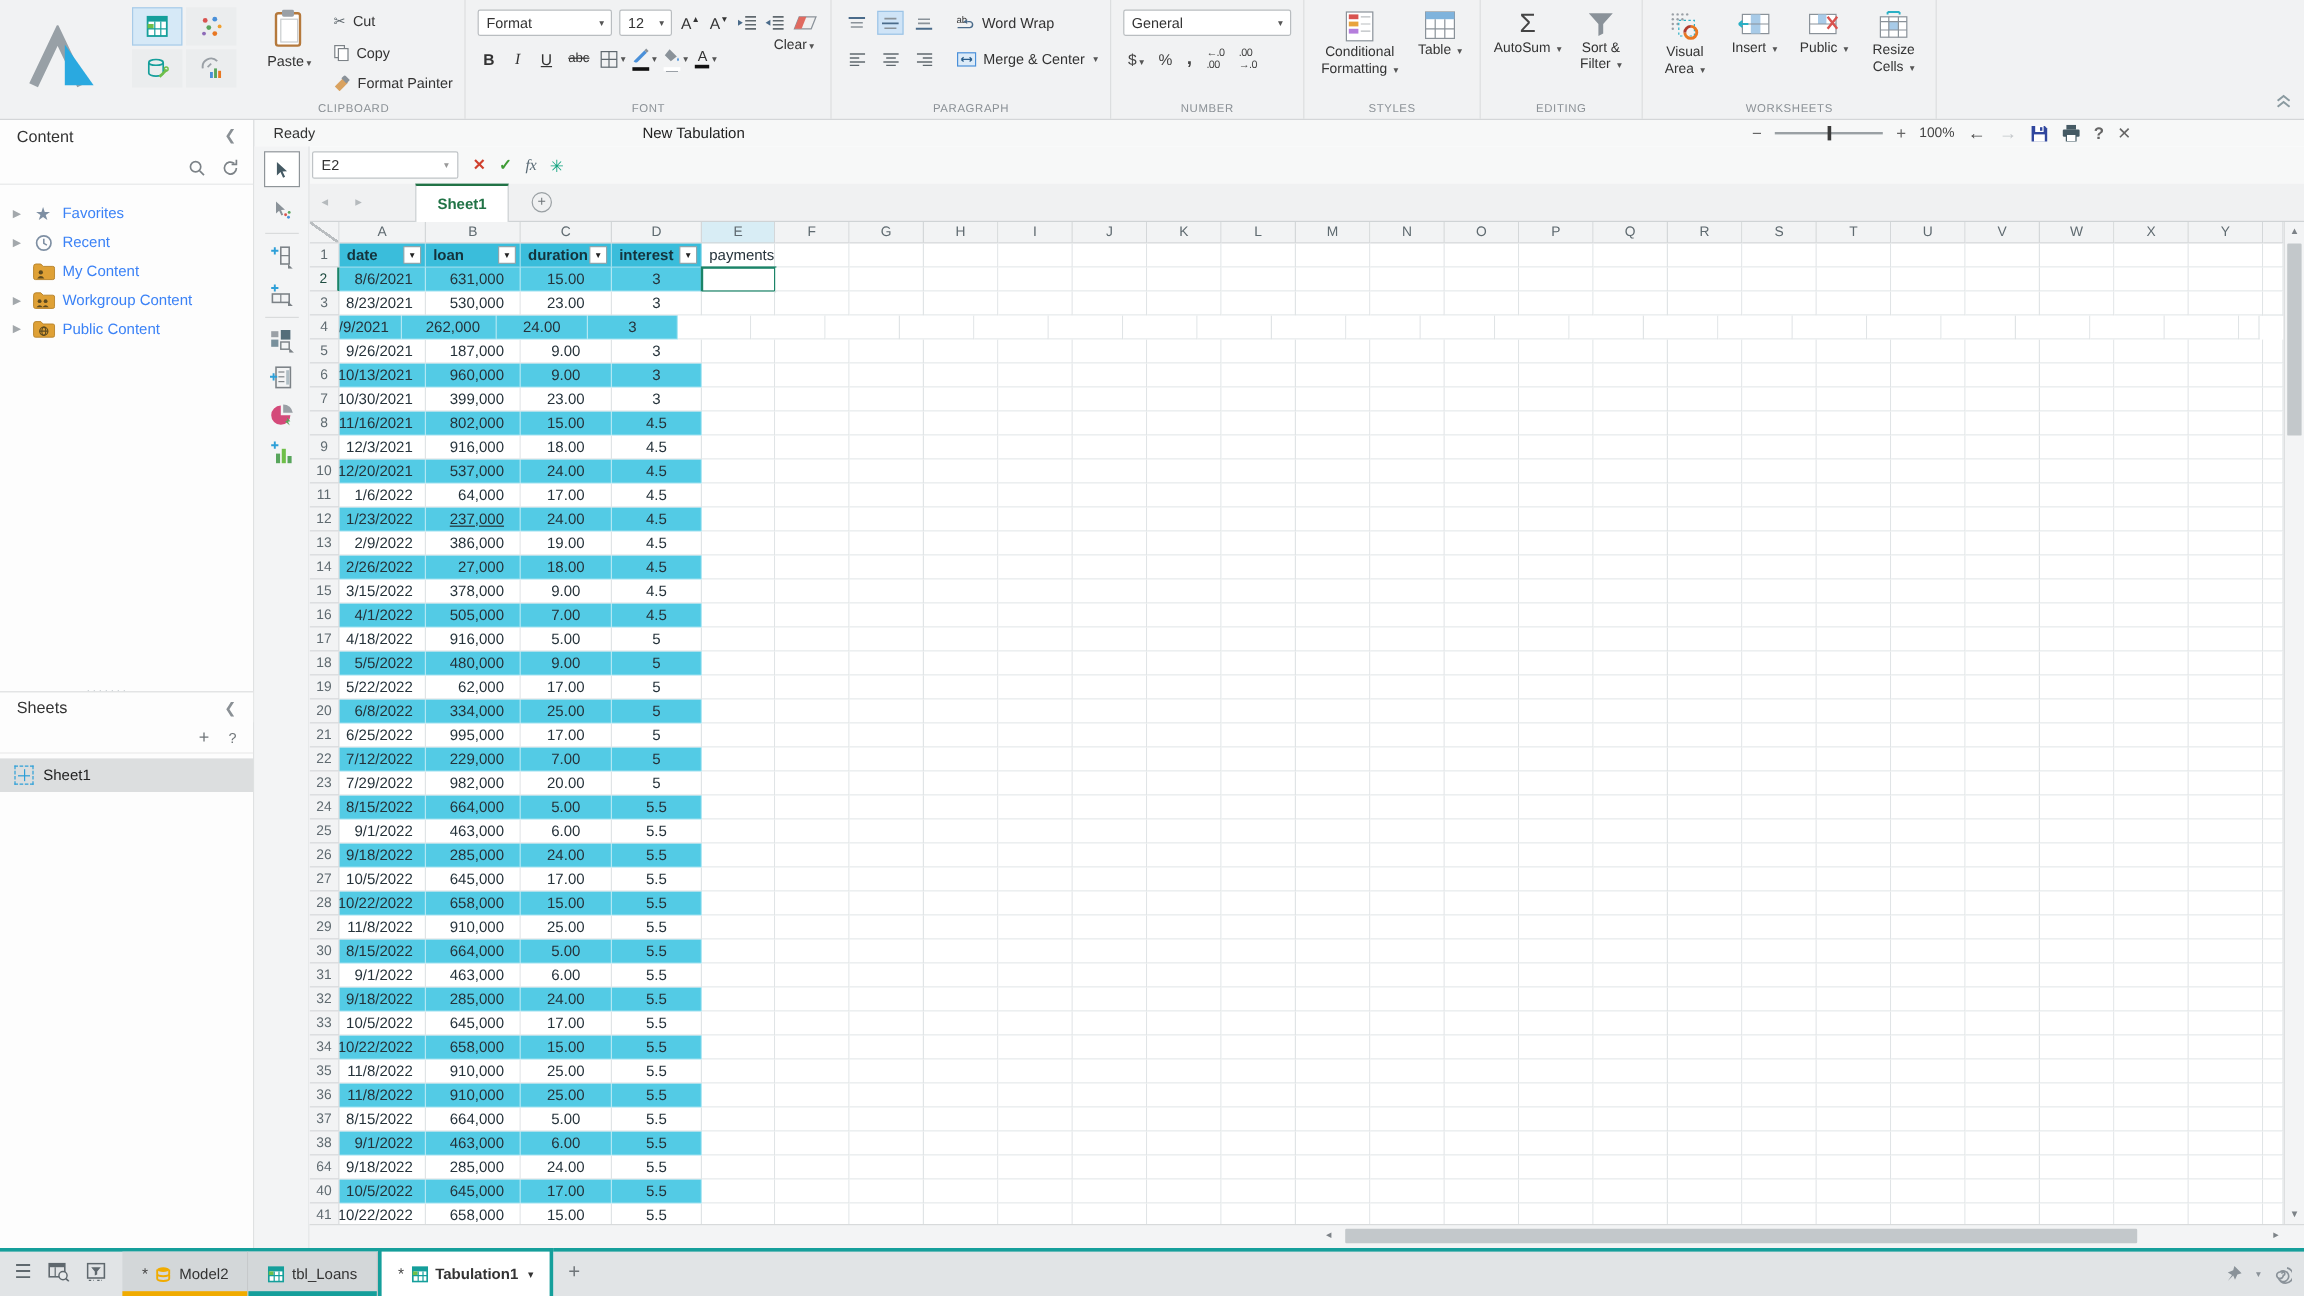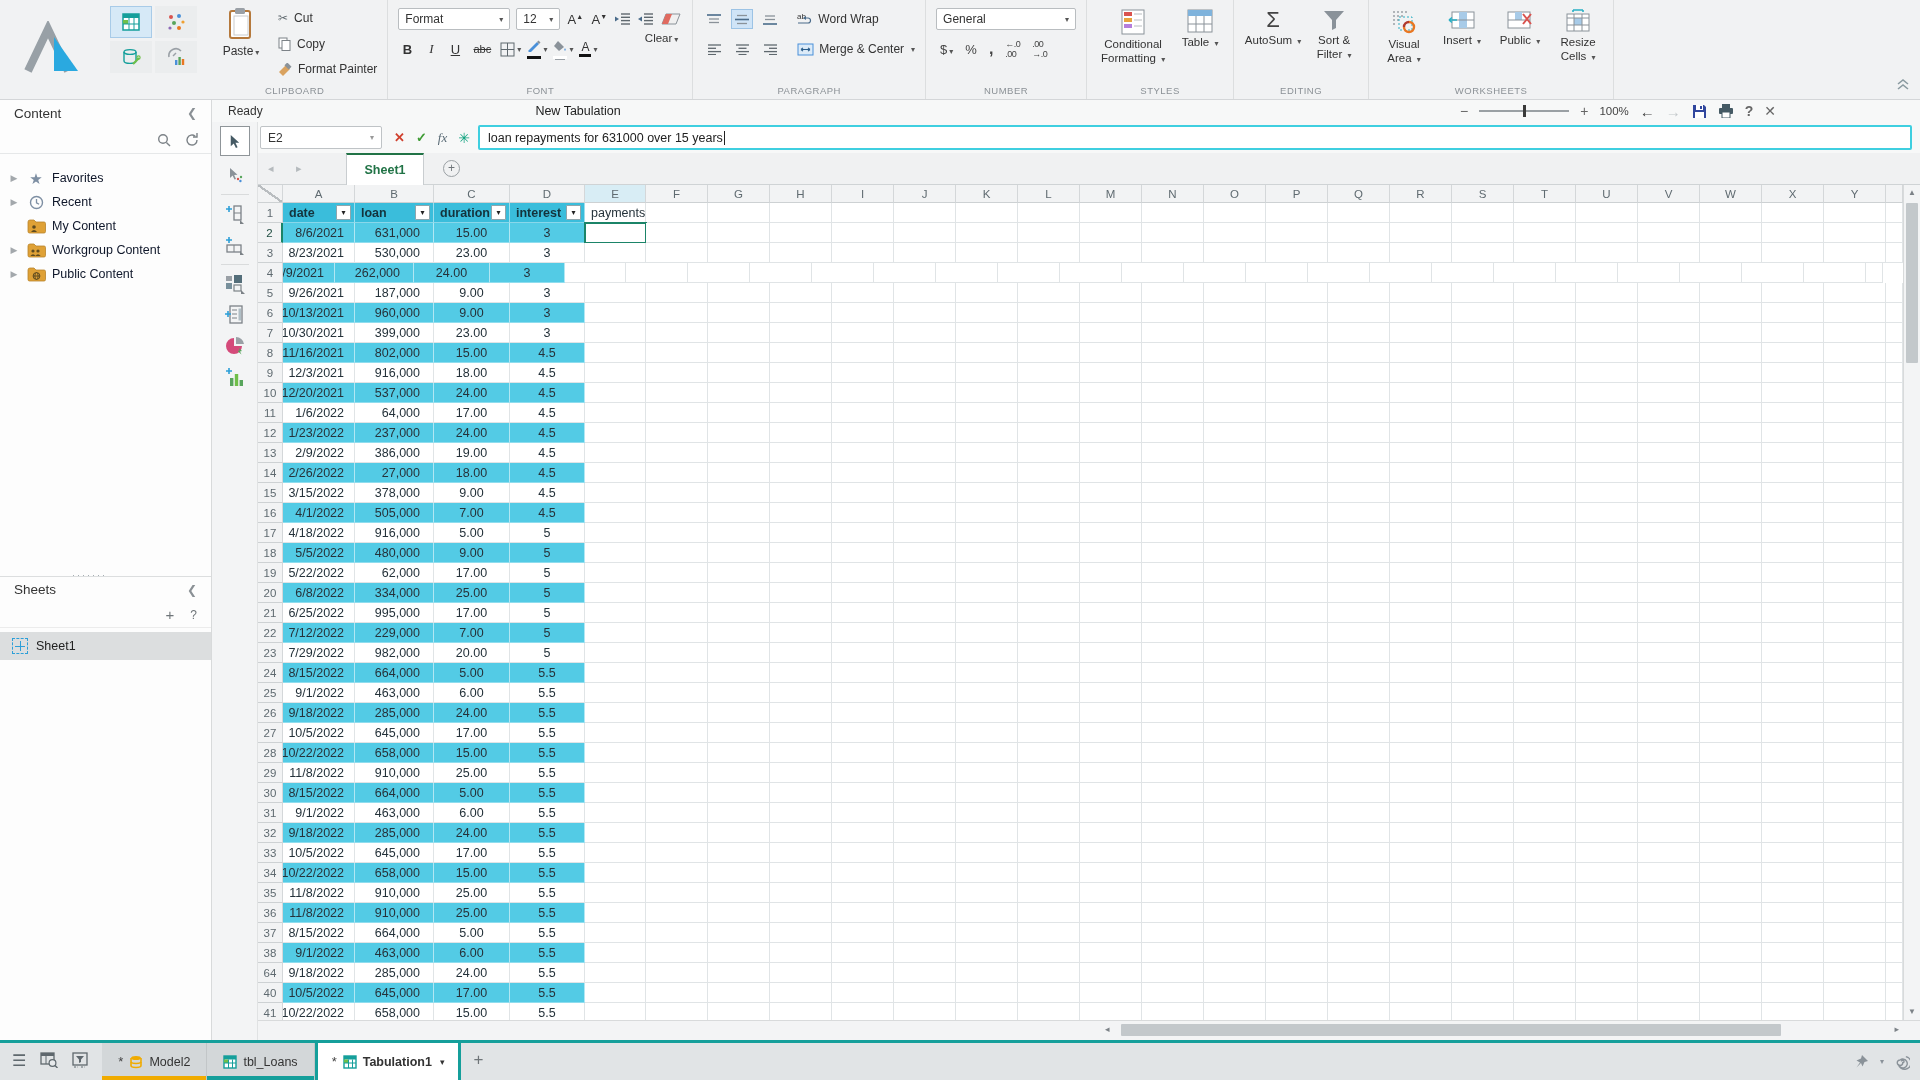--- a/index.html
+++ b/index.html
@@ -58,21 +58,21 @@
   .addsheet { position:absolute; left:185px; top:7px; width:17px; height:17px; border:1px solid #9aa0a4; border-radius:50%; color:#6f7579; font-size:12px; line-height:15px; text-align:center; cursor:pointer; }
 
   
   .leftpanel { position:absolute; left:0; top:100px; width:212px; height:940px; background:#fdfdfd; border-right:1px solid #d8dadb; }
   .lp-header { position:relative; height:26px; display:flex; align-items:center; justify-content:space-between; padding:0 14px; font-size:13.5px; color:#333; }
   .lp-chev { color:#8a9095; font-size:12px; cursor:pointer; }
   .lp-iconrow { height:28px; border-bottom:1px solid #e6e8e9; display:flex; align-items:center; justify-content:flex-end; gap:14px; padding:0 12px; }
   .tree { padding-top:12px; }
   .titem { height:24px; display:flex; align-items:center; gap:6px; padding-left:8px; cursor:pointer; }
   .texp { width:12px; color:#a3a8ac; font-size:9px; text-align:center; }
-  .tlabel { font-size:12.5px; color:#0f172a; }
+  .tlabel { font-size:12.5px; color:#3b82f6; }
   .grip { position:absolute; left:72px; top:470px; color:#9aa4ab; font-size:9px; letter-spacing:2px; }
   .sheets-header { position:absolute; left:0; top:476px; width:100%; height:26px; border-top:1px solid #dcdedf; display:flex; align-items:center; justify-content:space-between; padding:0 14px; font-size:13.5px; color:#333; background:#fdfdfd; }
   .sheets-tools { position:absolute; left:0; top:502px; width:100%; height:26px; display:flex; align-items:center; justify-content:flex-end; gap:16px; padding:0 14px; border-bottom:1px solid #ececec; color:#6f7579; }
   .sheetitem { position:absolute; left:0; top:532px; width:100%; height:28px; background:#dcdedf; display:flex; align-items:center; gap:8px; padding:0 12px; cursor:pointer; }
   .sheetitem .silabel { font-size:12.5px; color:#222; }
   .dashgrid { width:16px; height:16px; border:1px dashed #2d9fd8; position:relative; }
   .dashgrid:before { content:""; position:absolute; left:50%; top:2px; bottom:2px; width:1px; background:#2d9fd8; }
   .dashgrid:after { content:""; position:absolute; top:50%; left:2px; right:2px; height:1px; background:#2d9fd8; }
 
   
@@ -501,24 +501,20 @@
     </div>
     <div class="namebox">
       <span>E2</span>
       <span class="caret" style="color:#999;">▾</span>
     </div>
     <div class="fbicons">
       <span class="fb-x">✕</span>
       <span class="fb-check">✓</span>
       <span class="fb-fx">fx</span>
       <span class="fb-ai">✳</span>
-    </div>
-    <div class="finput">
-      <span>loan repayments for 631000 over 15 years</span>
-        <span class="icaret"></span>
     </div>
   </div>
 
   <div class="sheettabrow">
     <span class="st-arrow" style="left:10px;">◂</span>
     <span class="st-arrow" style="left:38px;">▸</span>
     <div class="sheettab">
         <span>Sheet1</span>
       </div>
     <span class="addsheet">+</span>
@@ -1036,21 +1032,21 @@
         <div class="g-cell" style="width: 62px;"></div>
         <div class="g-cell" style="width: 62px;"></div>
         <div class="g-cell" style="width: 62px;"></div>
         <div class="g-cell" style="width: 62px;"></div>
         <div class="g-cell" style="width: 62px;"></div>
         <div class="g-cell" style="width: 17px;"></div>
       </div>
       <div class="g-row">
         <div class="g-num" style="width: 25px;">12</div>
         <div class="g-cell right band" style="width: 72px;">1/23/2022</div>
-        <div class="g-cell right loan band" style="width: 79px;">237,000</div>
+        <div class="g-cell right loan band" style="width: 79px; text-decoration: underline;">237,000</div>
         <div class="g-cell center band" style="width: 76px;">24.00</div>
         <div class="g-cell center band" style="width: 75px;">4.5</div>
         <div class="g-cell" style="width: 61px;"></div>
         <div class="g-cell" style="width: 62px;"></div>
         <div class="g-cell" style="width: 62px;"></div>
         <div class="g-cell" style="width: 62px;"></div>
         <div class="g-cell" style="width: 62px;"></div>
         <div class="g-cell" style="width: 62px;"></div>
         <div class="g-cell" style="width: 62px;"></div>
         <div class="g-cell" style="width: 62px;"></div>

